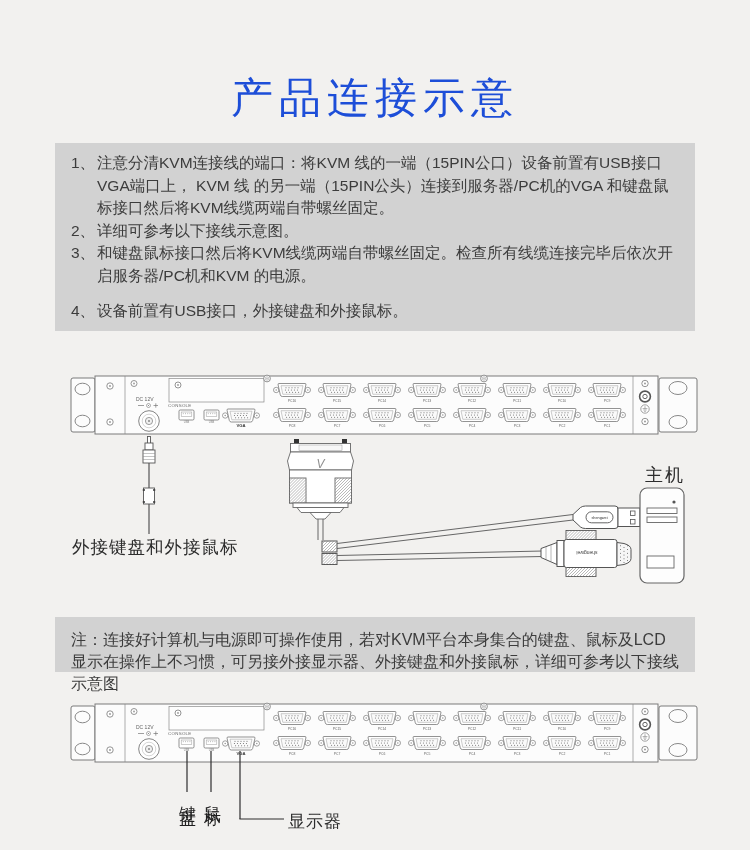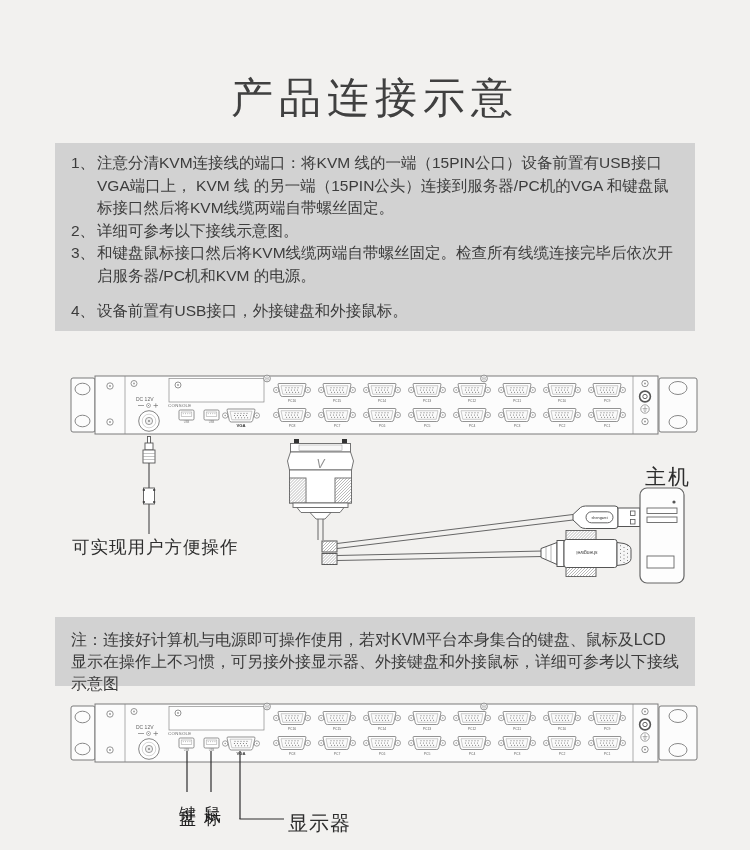--- a/index.html
+++ b/index.html
@@ -5,28 +5,28 @@
   html,body{margin:0;padding:0;}
   body{
     width:750px;height:850px;position:relative;overflow:hidden;
     background:var(--page-bg,#f2f1ef);
     font-family:"Liberation Sans","DejaVu Sans",sans-serif;
     color:#3c3c3c;
   }
   .page{position:absolute;inset:0;}
   .title{
     position:absolute;top:70px;left:0;width:100%;text-align:center;
-    font-size:42px;letter-spacing:6px;color:#404040;font-weight:400;
+    font-size:42px;letter-spacing:6px;color:#1d4ed8;font-weight:400;
   }
   .gray-box{
     position:absolute;left:55px;width:640px;box-sizing:border-box;
     background:var(--box-bg,#d2d2d2);
   }
   .box1{top:143px;padding:9px 16px 8px;font-size:15.5px;line-height:22.5px;}
-  .box2{top:617px;height:69px;padding:12px 16px;font-size:16px;line-height:22px;}
+  .box2{top:617px;height:55px;padding:12px 16px;font-size:16px;line-height:22px;}
   .li{display:flex;}
   .li .mk{flex:0 0 26px;}
   .li .tx{flex:1;}
   .li.gap{margin-top:13px;}
   .abs{position:absolute;}
   svg{overflow:visible;}
   svg text{font-family:"Liberation Sans","DejaVu Sans",sans-serif;}
   .lbl{position:absolute;font-size:17.5px;letter-spacing:1px;color:#2d2d2d;white-space:nowrap;}
   .vert{writing-mode:vertical-rl;letter-spacing:4px;font-size:17px;color:#1f1f1f;}
 </style>
@@ -570,21 +570,21 @@
       <line x1="9" y1="23.5" x2="21" y2="23.5" stroke="#888" stroke-width="0.5"></line>
       <line x1="15" y1="27" x2="15" y2="52" stroke="#555" stroke-width="1.2"></line>
       <rect x="9.5" y="52" width="11" height="16" fill="#fff" stroke="#555" stroke-width="0.9"></rect>
       <rect x="8.8" y="53" width="2" height="2" fill="#444"></rect>
       <rect x="19.2" y="53" width="2" height="2" fill="#444"></rect>
       <rect x="8.8" y="65" width="2" height="2" fill="#444"></rect>
       <rect x="19.2" y="65" width="2" height="2" fill="#444"></rect>
       <line x1="15" y1="68" x2="15" y2="98" stroke="#555" stroke-width="1.2"></line>
     </svg>
 
-  <div class="lbl" style="left:72px;top:535px">可实现用户方便操作</div>
+  <div class="lbl" style="left:72px;top:535px">外接键盘和外接鼠标</div>
 
   <svg class="abs" id="kvmcable" style="left:285px;top:437px" width="380" height="158" viewBox="0 0 380 158">
       <g>
         <rect x="9" y="2" width="5" height="5" fill="#333"></rect>
         <rect x="57" y="2" width="5" height="5" fill="#333"></rect>
         <rect x="5.5" y="6.5" width="60" height="8.5" fill="#fff" stroke="#666" stroke-width="0.9"></rect>
         <rect x="14" y="8" width="43" height="5.5" fill="#f7f7f7" stroke="#999" stroke-width="0.5"></rect>
         <polygon points="5.5,15 65.5,15 68.5,24 66.5,33 4.5,33 2.5,24" fill="#fff" stroke="#666" stroke-width="0.9"></polygon>
         <text x="35.5" y="30.5" font-size="12" font-style="italic" fill="#909090" text-anchor="middle">V</text>
         <rect x="4.5" y="33" width="62" height="33" fill="#fff" stroke="#666" stroke-width="0.9"></rect>
@@ -711,21 +711,21 @@
         <circle cx="339" cy="121.7" r="0.5" fill="#555"></circle>
         <circle cx="339" cy="125.39999999999999" r="0.5" fill="#555"></circle>
         <circle cx="342.5" cy="108.8" r="0.5" fill="#555"></circle>
         <circle cx="342.5" cy="112.5" r="0.5" fill="#555"></circle>
         <circle cx="342.5" cy="116.2" r="0.5" fill="#555"></circle>
         <circle cx="342.5" cy="119.9" r="0.5" fill="#555"></circle>
         <circle cx="342.5" cy="123.6" r="0.5" fill="#555"></circle>
       </g>
     </svg>
 
-  <div class="lbl" style="left:645px;top:463px;font-size:21px;letter-spacing:2px">主机</div>
+  <div class="lbl" style="left:645px;top:463px;font-size:18px;letter-spacing:2px">主机</div>
 
   <svg class="abs" id="tower" style="left:638px;top:487px" width="50" height="98" viewBox="0 0 50 98">
       <rect x="2" y="1" width="44" height="95" rx="7" fill="#fdfdfd" stroke="#666" stroke-width="1.2"></rect>
       <circle cx="36" cy="15" r="1.6" fill="#555"></circle>
       <rect x="9" y="21" width="30" height="5.5" fill="#fff" stroke="#666" stroke-width="0.9"></rect>
       <rect x="9" y="30" width="30" height="5.5" fill="#fff" stroke="#666" stroke-width="0.9"></rect>
       <rect x="9" y="69" width="27" height="12" fill="#fff" stroke="#666" stroke-width="0.9"></rect>
     </svg>
 
   <div class="gray-box box2">
@@ -1239,14 +1239,14 @@
 
   <svg class="abs" id="leaders" style="left:70px;top:745px" width="300" height="90" viewBox="0 0 300 90">
       <line x1="117" y1="6" x2="117" y2="47" stroke="#2e2e2e" stroke-width="1.2"></line>
       <line x1="141" y1="6" x2="141" y2="47" stroke="#2e2e2e" stroke-width="1.2"></line>
       <line x1="170" y1="6" x2="170" y2="74" stroke="#2e2e2e" stroke-width="1.2"></line>
       <line x1="169.4" y1="74" x2="214" y2="74" stroke="#2e2e2e" stroke-width="1.2"></line>
     </svg>
 
   <div class="lbl vert" style="left:176px;top:792px">键盘</div>
   <div class="lbl vert" style="left:201px;top:792px">鼠标</div>
-  <div class="lbl" style="left:288px;top:810px;font-size:20px">显示器</div>
+  <div class="lbl" style="left:288px;top:810px;font-size:17px">显示器</div>
 </div>
 
 </body></html>

